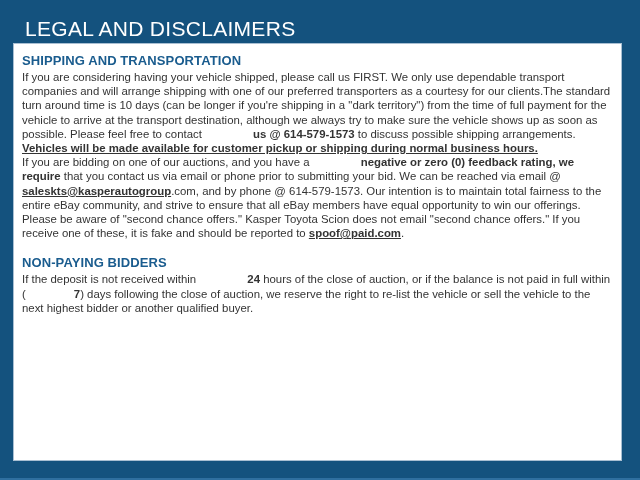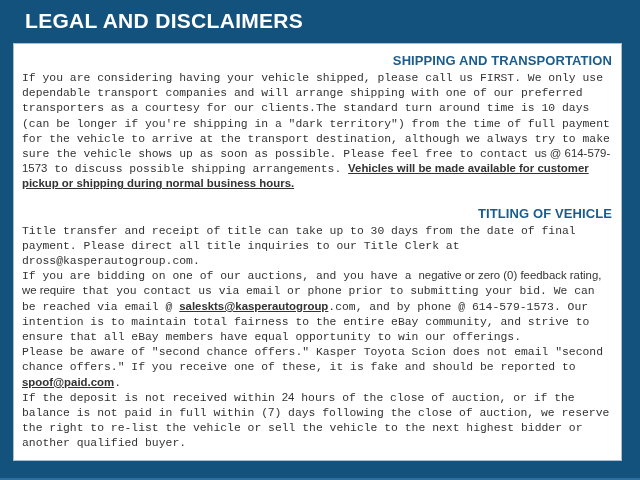--- a/index.html
+++ b/index.html
@@ -19,56 +19,55 @@
     position: relative;
     background: var(--frame-blue);
     overflow: hidden;
   }
   .title-bar {
     position: absolute;
     left: 0; top: 0; width: 640px; height: 43px;
   }
   .page-title {
     position: absolute;
-    left: 25px; top: 9px;
+    left: 25px; top: 17px;
     color: #ffffff;
     font-size: 21px;
-    font-weight: bold;
+    font-weight: normal;
     letter-spacing: 0.3px;
     white-space: nowrap;
   }
   .panel {
     position: absolute;
     left: 13px; top: 43px;
     width: 609px; height: 418px;
     background: var(--panel-bg);
     border: 1px solid var(--panel-border);
     overflow: hidden;
   }
   .sections {
     padding: 5px 9px 0 8px;
   }
   .legal-section h2 {
     color: var(--heading-blue);
     font-size: 13px;
     font-weight: bold;
     margin: 15px 0 2px 0;
     letter-spacing: 0.1px;
-    text-align: right;
   }
   .legal-section:first-child h2 {
     margin-top: 4px;
   }
   .legal-section p {
     color: var(--body-text);
     font-size: 11.4px;
     line-height: 14.2px;
   }
-  .seg-normal { font-weight: normal; font-family: Liberation Mono, monospace; }
-  .seg-bold { font-weight: normal; }
+  .seg-normal { font-weight: normal; }
+  .seg-bold { font-weight: bold; margin-left: 48px; }
   .seg-bold-underline { font-weight: bold; text-decoration: underline; }
   .bottom-accent {
     position: absolute;
     left: 0; bottom: 0;
     width: 640px; height: 2px;
     background: var(--bottom-accent);
   }
 </style>
 </head>
 <body>
@@ -77,32 +76,29 @@
   <h1 class="page-title">LEGAL AND DISCLAIMERS</h1>
 </div>
 
 <div class="panel">
   <div class="sections">
   <section class="legal-section">
     <h2>SHIPPING AND TRANSPORTATION</h2>
     <p><span class="seg-normal">If you are considering having your vehicle shipped, please call us FIRST. We only use dependable transport companies and will arrange shipping with one of our preferred transporters as a courtesy for our clients.The standard turn around time is 10 days (can be longer if you're shipping in a "dark territory") from the time of full payment for the vehicle to arrive at the transport destination, although we always try to make sure the vehicle shows up as soon as possible. Please feel free to contact </span><span class="seg-bold">us @ 614-579-1573</span><span class="seg-normal"> to discuss possible shipping arrangements. </span><span class="seg-bold-underline">Vehicles will be made available for customer pickup or shipping during normal business hours.</span></p>
   </section>
 
-  <section class="legal-section">
-    <h2>TITLING OF VEHICLE</h2>
-    <p><span class="seg-normal">Title transfer and receipt of title can take up to 30 days from the date of final payment. Please direct all title inquiries to our Title Clerk at dross@kasperautogroup.com.</span></p>
-  </section>
 
   <section class="legal-section">
     <p><span class="seg-normal">If you are bidding on one of our auctions, and you have a </span><span class="seg-bold">negative or zero (0) feedback rating, we require</span><span class="seg-normal"> that you contact us via email or phone prior to submitting your bid. We can be reached via email @ </span><span class="seg-bold-underline">saleskts@kasperautogroup</span><span class="seg-normal">.com, and by phone @ 614-579-1573. Our intention is to maintain total fairness to the entire eBay community, and strive to ensure that all eBay members have equal opportunity to win our offerings.</span></p>
   </section>
 
   <section class="legal-section">
     <p><span class="seg-normal">Please be aware of "second chance offers." Kasper Toyota Scion does not email "second chance offers." If you receive one of these, it is fake and should be reported to </span><span class="seg-bold-underline">spoof@paid.com</span><span class="seg-normal">.</span></p>
   </section>
 
   <section class="legal-section">
+    <h2>NON-PAYING BIDDERS</h2>
     <p><span class="seg-normal">If the deposit is not received within </span><span class="seg-bold">24</span><span class="seg-normal"> hours of the close of auction, or if the balance is not paid in full within (</span><span class="seg-bold">7</span><span class="seg-normal">) days following the close of auction, we reserve the right to re-list the vehicle or sell the vehicle to the next highest bidder or another qualified buyer.</span></p>
   </section>
 </div>
 </div>
 
 <div class="bottom-accent"></div>
 
 </body></html>

